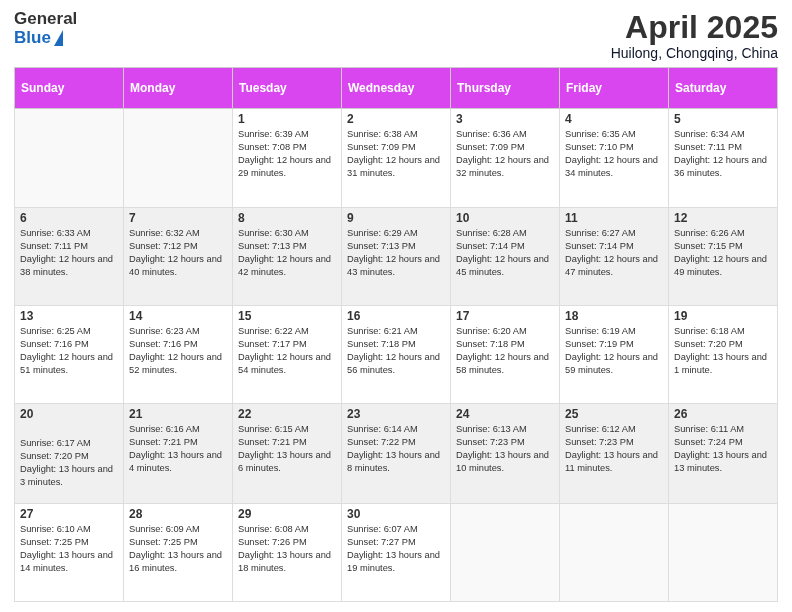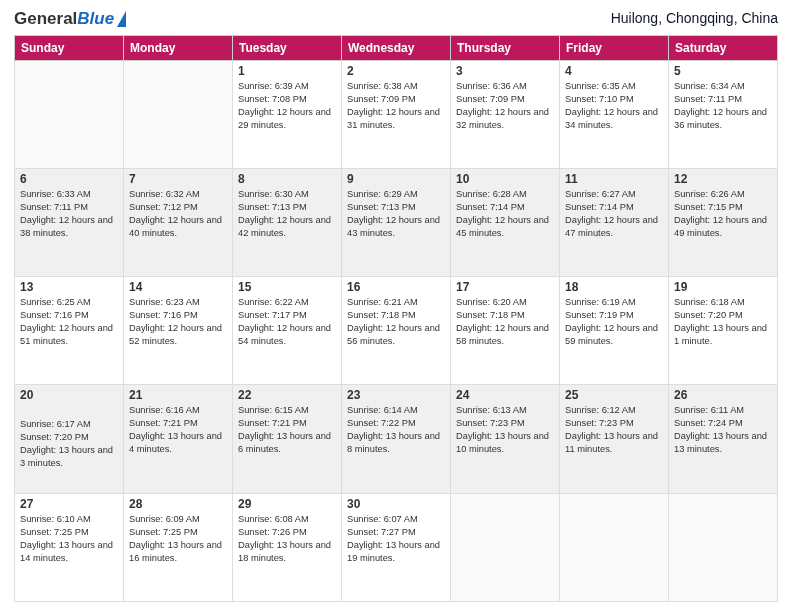--- a/index.html
+++ b/index.html
@@ -41,26 +41,26 @@
     .calendar-subtitle {
       font-size: 14px;
       color: #0f172a;
     }
     .calendar {
       width: 100%;
       border-collapse: collapse;
       flex: 1;
     }
     .calendar th {
-      background: #be185d;
+      background: #d946ef;
       color: #fff;
       font-size: 12px;
       font-weight: bold;
       text-align: left;
-      padding: 5px 6px;
+      padding: 13px 6px;
       border: 1px solid #ccc;
     }
     .calendar td {
       vertical-align: top;
       border: 1px solid #ddd;
       padding: 3px 5px;
       width: calc(100% / 7);
       font-size: 9.5px;
       color: #333;
       background: #fff;
@@ -82,29 +82,30 @@
     .row-shade td {
       background: #f0f0f0;
     }
   </style>
 </head>
 <body>
 
 <div class="page">
   <div class="header">
     <div class="logo">
-      <div style="display:flex;flex-direction:row;line-height:1.1;">
+      <div style="display:flex;flex-direction:column;line-height:1.1;">
         <span style="font-size:17px;font-weight:bold;color:#333;">General</span>
         <div style="display:flex;align-items:center;">
-          <span style="font-size:17px;font-weight:bold;color:#1a6bbf;font-style:italic;">Blue</span>
+          <span style="font-size:17px;font-weight:bold;color:#1a6bbf;">Blue</span>
           <div style="width:0;height:0;border-left:9px solid transparent;border-bottom:16px solid #1a6bbf;margin-left:3px;"></div>
         </div>
       </div>
     </div>
     <div class="title-area">
+      <div class="calendar-title">April 2025</div>
       <div class="calendar-subtitle">Huilong, Chongqing, China</div>
     </div>
   </div>
 
   <table class="calendar">
     <thead>
       <tr id="weekday-header">
           <th>Sunday</th>
           <th>Monday</th>
           <th>Tuesday</th>

